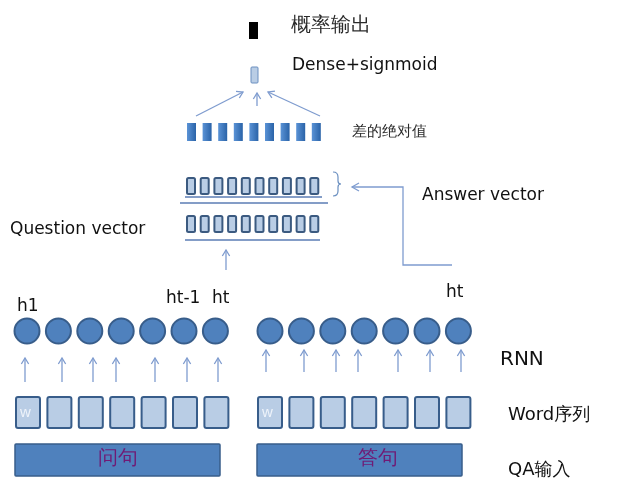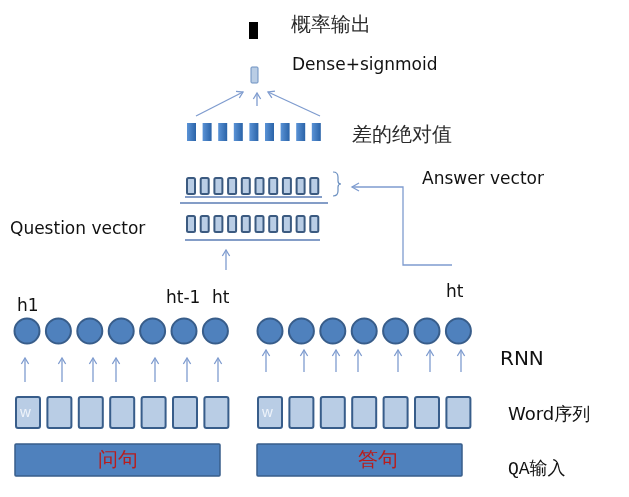--- a/index.html
+++ b/index.html
@@ -1,21 +1,21 @@
 <!DOCTYPE html>
 <html><head>
 <meta charset="utf-8">
 <style>
   html, body { margin: 0; padding: 0; background: #ffffff; }
   body { width: 629px; height: 497px; position: relative; overflow: hidden;
          font-family: "DejaVu Sans", "Liberation Sans", sans-serif; }
   #canvas { position: absolute; left: 0; top: 0; }
   .lbl { position: absolute; color: #111111; white-space: nowrap; line-height: 1; }
   .lbl-cn { font-family: "DejaVu Sans", sans-serif; color: #2b2b2b; }
-  .bar-text { position: absolute; color: #b91c1c; font-size: 20px; text-align: center; line-height: 1; }
+  .bar-text { position: absolute; color: #701a75; font-size: 20px; text-align: center; line-height: 1; font-family: Liberation Mono, monospace; }
   .w-text { position: absolute; color: #eef3fa; font-size: 15px; font-family: "Liberation Sans", sans-serif; line-height: 1; }
 </style>
 </head>
 <body>
 
 <svg id="canvas" width="629" height="497" viewBox="0 0 629 497">
   <defs>
     <marker id="arrowhead" markerWidth="10" markerHeight="10" refX="0" refY="5" orient="auto" markerUnits="userSpaceOnUse">
       <path d="M0,0 L0,0"></path>
     </marker>
@@ -184,27 +184,27 @@
       <rect x="446.4" y="397" width="24" height="31" rx="2" fill="#b9cde5" stroke="#385d8a" stroke-width="2"></rect>
     </g>
   <g id="g-bars">
       <rect x="15" y="444" width="205" height="32" rx="1" fill="#4f81bd" stroke="#385d8a" stroke-width="1.5"></rect>
       <rect x="257" y="444" width="205" height="32" rx="1" fill="#4f81bd" stroke="#385d8a" stroke-width="1.5"></rect>
     </g>
 </svg>
 
 <div class="lbl lbl-cn" style="left:291px; top:16px; font-size:20px;font-family:Liberation Mono, monospace;">概率输出</div>
 <div class="lbl" style="left:284px; top:56px; font-size:17px; font-family:'DejaVu Sans',sans-serif;margin-left:8px;">Dense+signmoid</div>
-<div class="lbl lbl-cn" style="left:352px; top:124px; font-size:20px;">差的绝对值</div>
-<div class="lbl" style="left:422px; top:170px; font-size:17px;">Answer vector</div>
+<div class="lbl lbl-cn" style="left:352px; top:124px; font-size:15px;">差的绝对值</div>
+<div class="lbl" style="left:422px; top:186px; font-size:17px;">Answer vector</div>
 <div class="lbl" style="left:10px; top:220px; font-size:17px;text-align:center;">Question vector</div>
 <div class="lbl" style="left:17px; top:289px; font-size:17px;margin-top:8px;">h1</div>
 <div class="lbl" style="left:166px; top:289px; font-size:17px;">ht-1</div>
 <div class="lbl" style="left:212px; top:289px; font-size:17px;">ht</div>
 <div class="lbl" style="left:446px; top:283px; font-size:17px;">ht</div>
 <div class="lbl" style="left:500px; top:348px; font-size:20px;">RNN</div>
 <div class="lbl" style="left:508px; top:405px; font-size:18px;text-align:right;">Word序列</div>
-<div class="lbl" style="left:508px; top:460px; font-size:18px;font-family:Liberation Mono, monospace;">QA输入</div>
+<div class="lbl" style="left:508px; top:460px; font-size:18px;">QA输入</div>
 
 <div class="bar-text" style="left:15px; top:449px; width:206px;">问句</div>
 <div class="bar-text" style="left:257px; top:449px; width:242px;">答句</div>
 <div class="w-text" style="left:20px; top:404px;">w</div>
 <div class="w-text" style="left:262px; top:404px;">w</div>
 
 </body></html>

